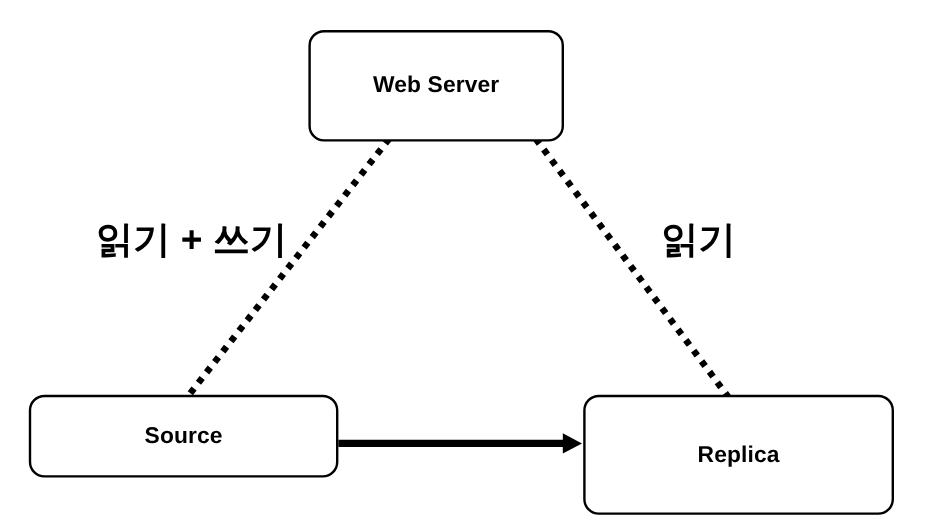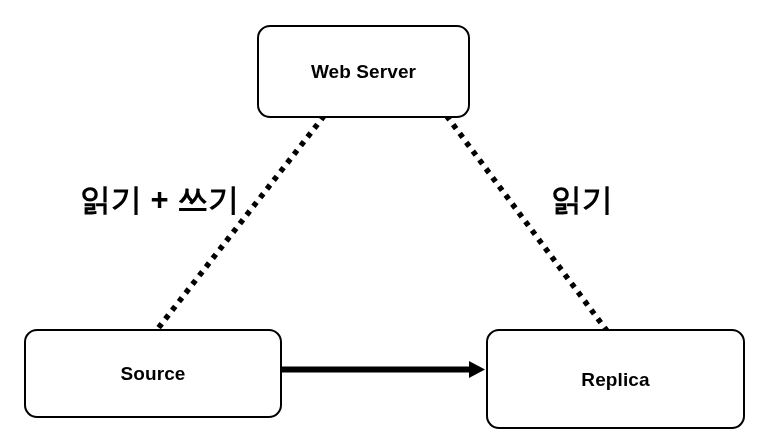--- a/index.html
+++ b/index.html
@@ -49,21 +49,21 @@
     left: 257px;
     top: 13px;
     width: 213px;
     height: 93px;
     margin-top: 12px;
   }
   #node-source {
     left: 24px;
     top: 329px;
     width: 258px;
-    height: 89px;
+    height: 69px;
   }
   #node-replica {
     left: 486px;
     top: 329px;
     width: 259px;
     height: 100px;
   }
   .edge-label {
     position: absolute;
     font-size: 31px;

